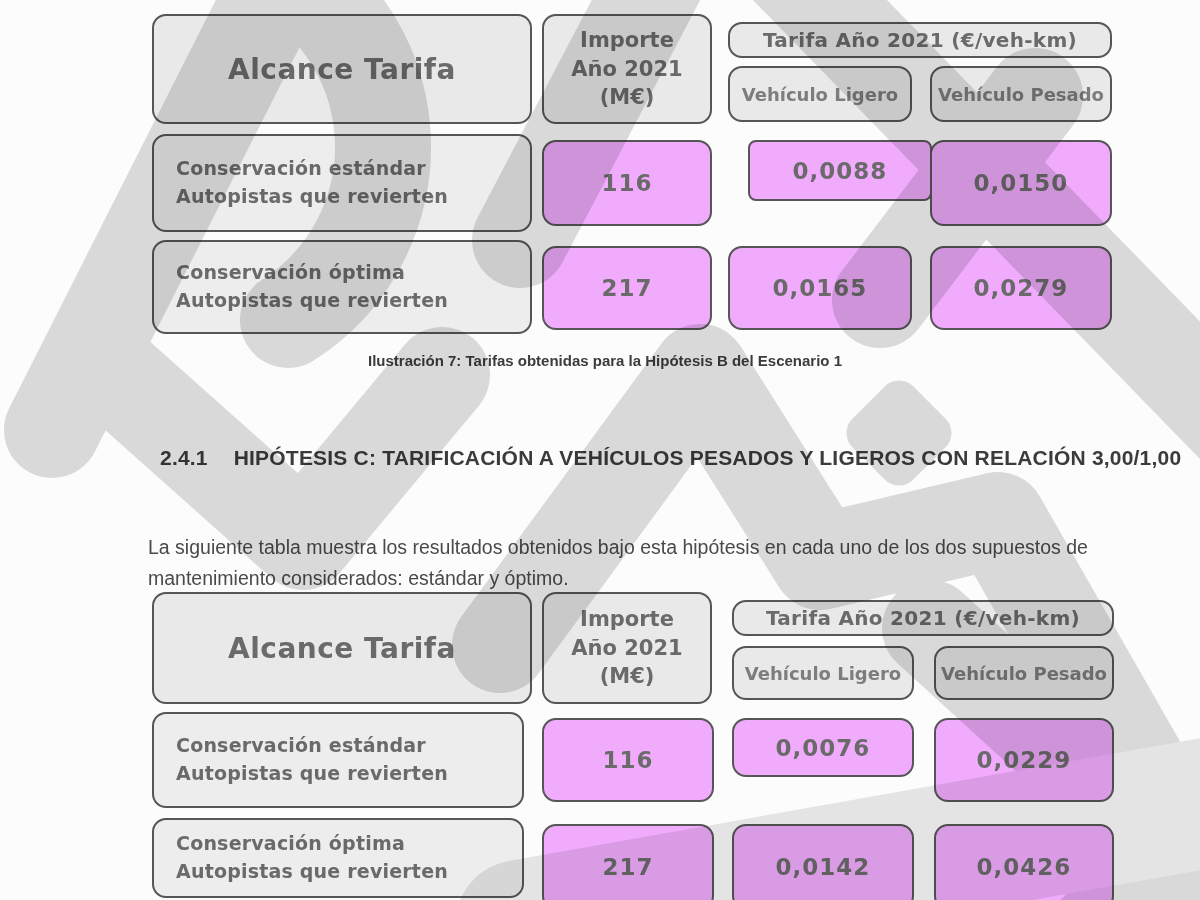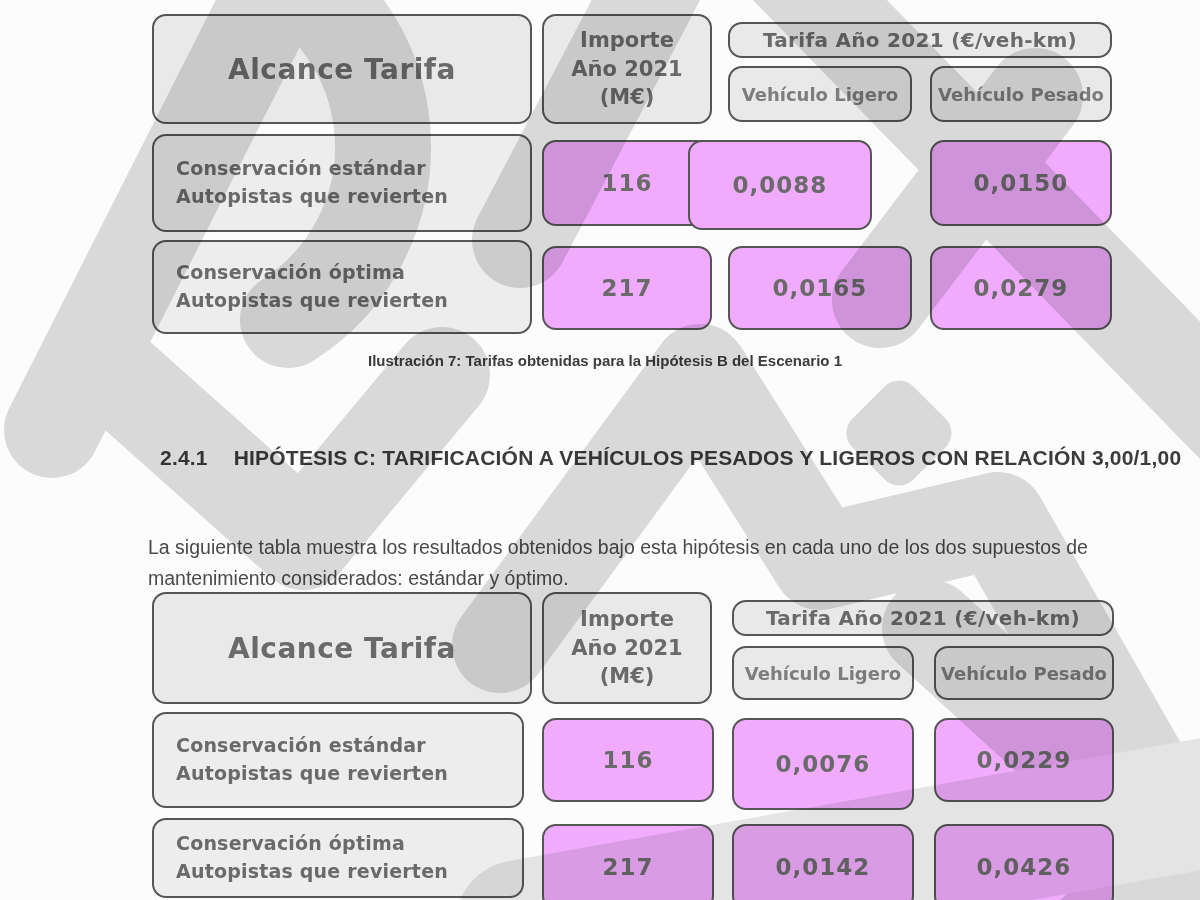--- a/index.html
+++ b/index.html
@@ -51,21 +51,21 @@
 
     <div class="box hdr alcance" style="left:152px;top:14px;width:380px;height:110px;">Alcance Tarifa</div>
     <div class="box hdr importe" style="left:542px;top:14px;width:170px;height:110px;">Importe Año 2021 (M€)</div>
     <div class="box hdr group" style="left:728px;top:22px;width:384px;height:36px;">Tarifa Año 2021 (€/veh-km)</div>
     <div class="box hdr sub" style="left:728px;top:66px;width:184px;height:56px;">Vehículo Ligero</div>
     <div class="box hdr sub" style="left:930px;top:66px;width:182px;height:56px;">Vehículo Pesado</div>
 
     <div>
       <div class="box lbl" style="left:152px;top:134px;width:380px;height:98px;">Conservación estándar Autopistas que revierten</div>
       <div class="box val" style="left:542px;top:140px;width:170px;height:86px;">116</div>
-      <div class="box val" style="left:688px;top:140px;width:184px;height:90px;">0,0088</div>
+      <div class="box val" style="left:748px;top:140px;width:184px;height:61px;border-radius:8px;">0,0088</div>
       <div class="box val" style="left:930px;top:140px;width:182px;height:86px;">0,0150</div>
     </div>
 
     <div>
       <div class="box lbl" style="left:152px;top:240px;width:380px;height:94px;">Conservación óptima Autopistas que revierten</div>
       <div class="box val" style="left:542px;top:246px;width:170px;height:84px;">217</div>
       <div class="box val" style="left:728px;top:246px;width:184px;height:84px;">0,0165</div>
       <div class="box val" style="left:930px;top:246px;width:182px;height:84px;">0,0279</div>
     </div>
 
@@ -83,21 +83,21 @@
 
     <div class="box hdr alcance" style="left:152px;top:592px;width:380px;height:112px;">Alcance Tarifa</div>
     <div class="box hdr importe" style="left:542px;top:592px;width:170px;height:112px;">Importe Año 2021 (M€)</div>
     <div class="box hdr group" style="left:732px;top:600px;width:382px;height:36px;">Tarifa Año 2021 (€/veh-km)</div>
     <div class="box hdr sub" style="left:732px;top:646px;width:182px;height:54px;">Vehículo Ligero</div>
     <div class="box hdr sub" style="left:934px;top:646px;width:180px;height:54px;">Vehículo Pesado</div>
 
     <div>
       <div class="box lbl" style="left:152px;top:712px;width:372px;height:96px;">Conservación estándar Autopistas que revierten</div>
       <div class="box val" style="left:542px;top:718px;width:172px;height:84px;">116</div>
-      <div class="box val" style="left:732px;top:718px;width:182px;height:92px;">0,0076</div>
+      <div class="box val" style="left:732px;top:718px;width:182px;height:59px;">0,0076</div>
       <div class="box val" style="left:934px;top:718px;width:180px;height:84px;">0,0229</div>
     </div>
 
     <div>
       <div class="box lbl" style="left:152px;top:818px;width:372px;height:80px;">Conservación óptima Autopistas que revierten</div>
       <div class="box val" style="left:542px;top:824px;width:172px;height:86px;">217</div>
       <div class="box val" style="left:732px;top:824px;width:182px;height:86px;">0,0142</div>
       <div class="box val" style="left:934px;top:824px;width:180px;height:86px;">0,0426</div>
     </div>
   </div>

